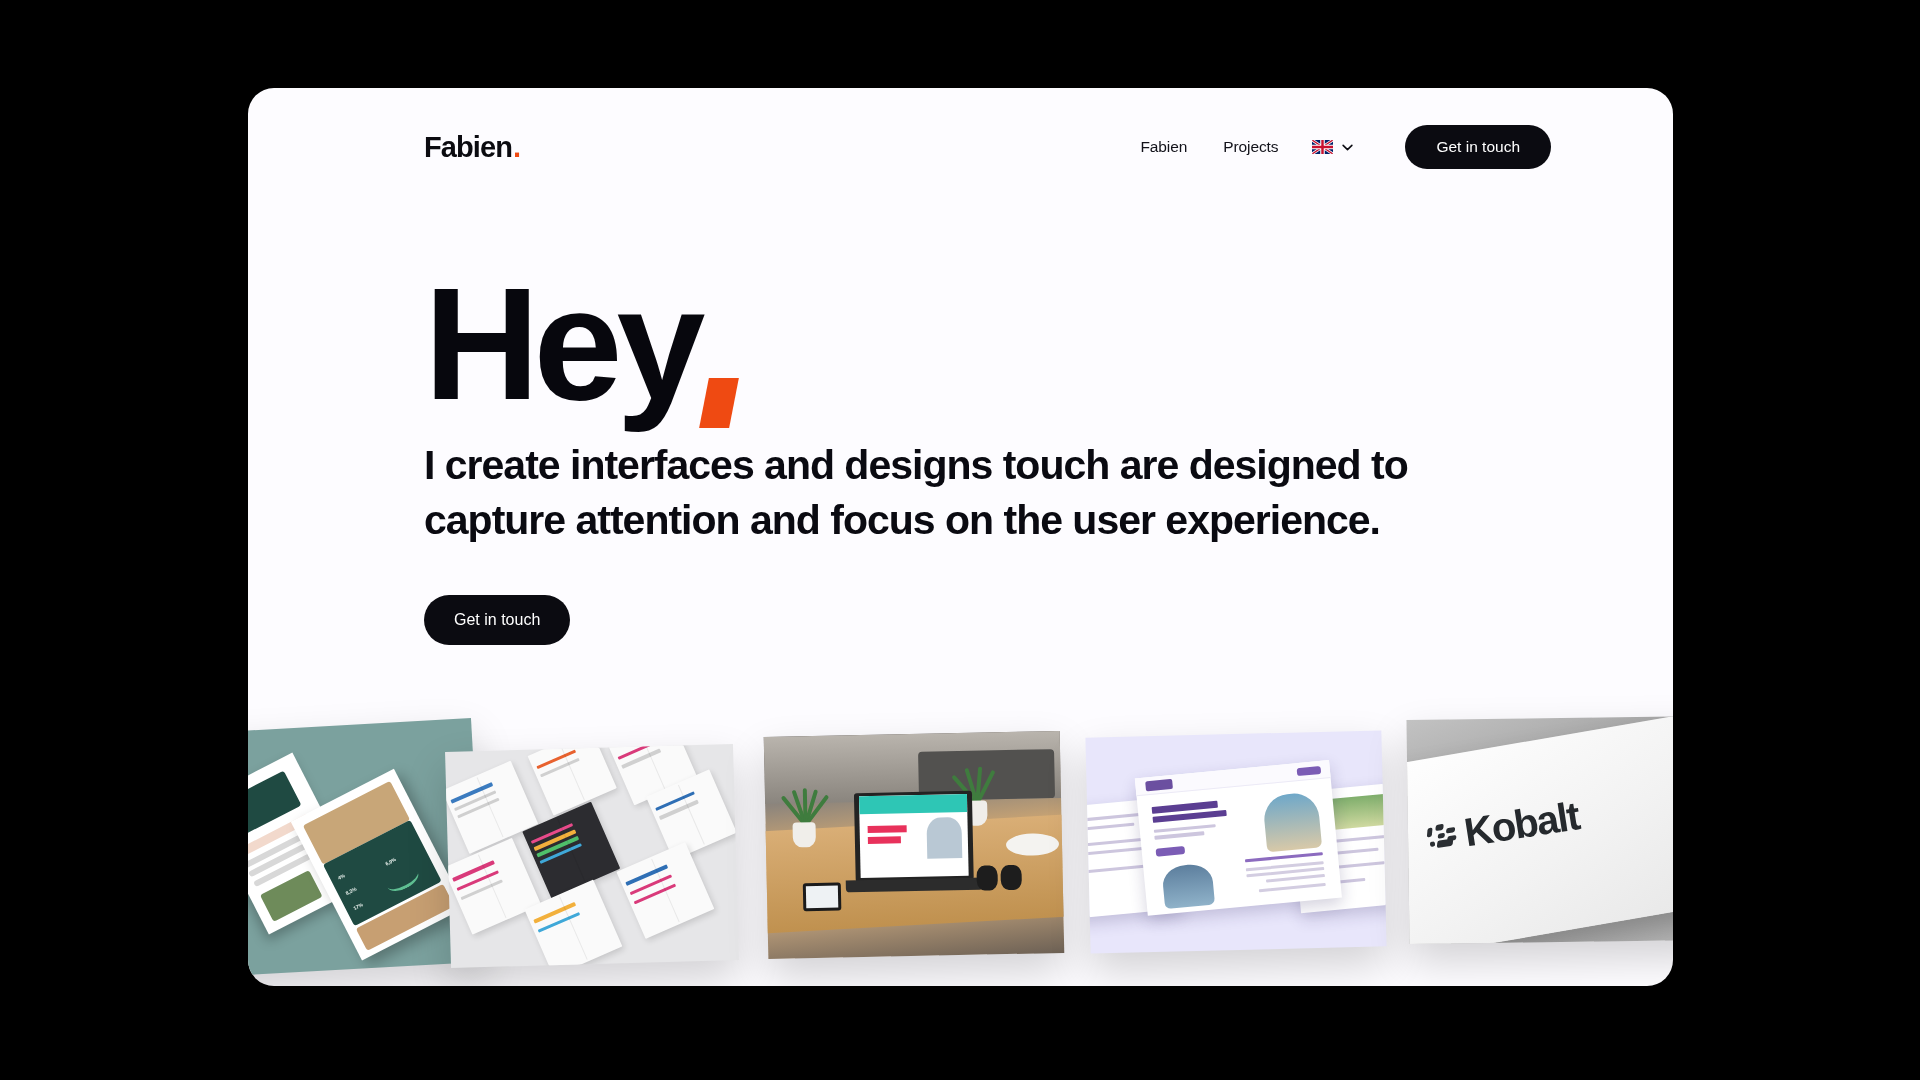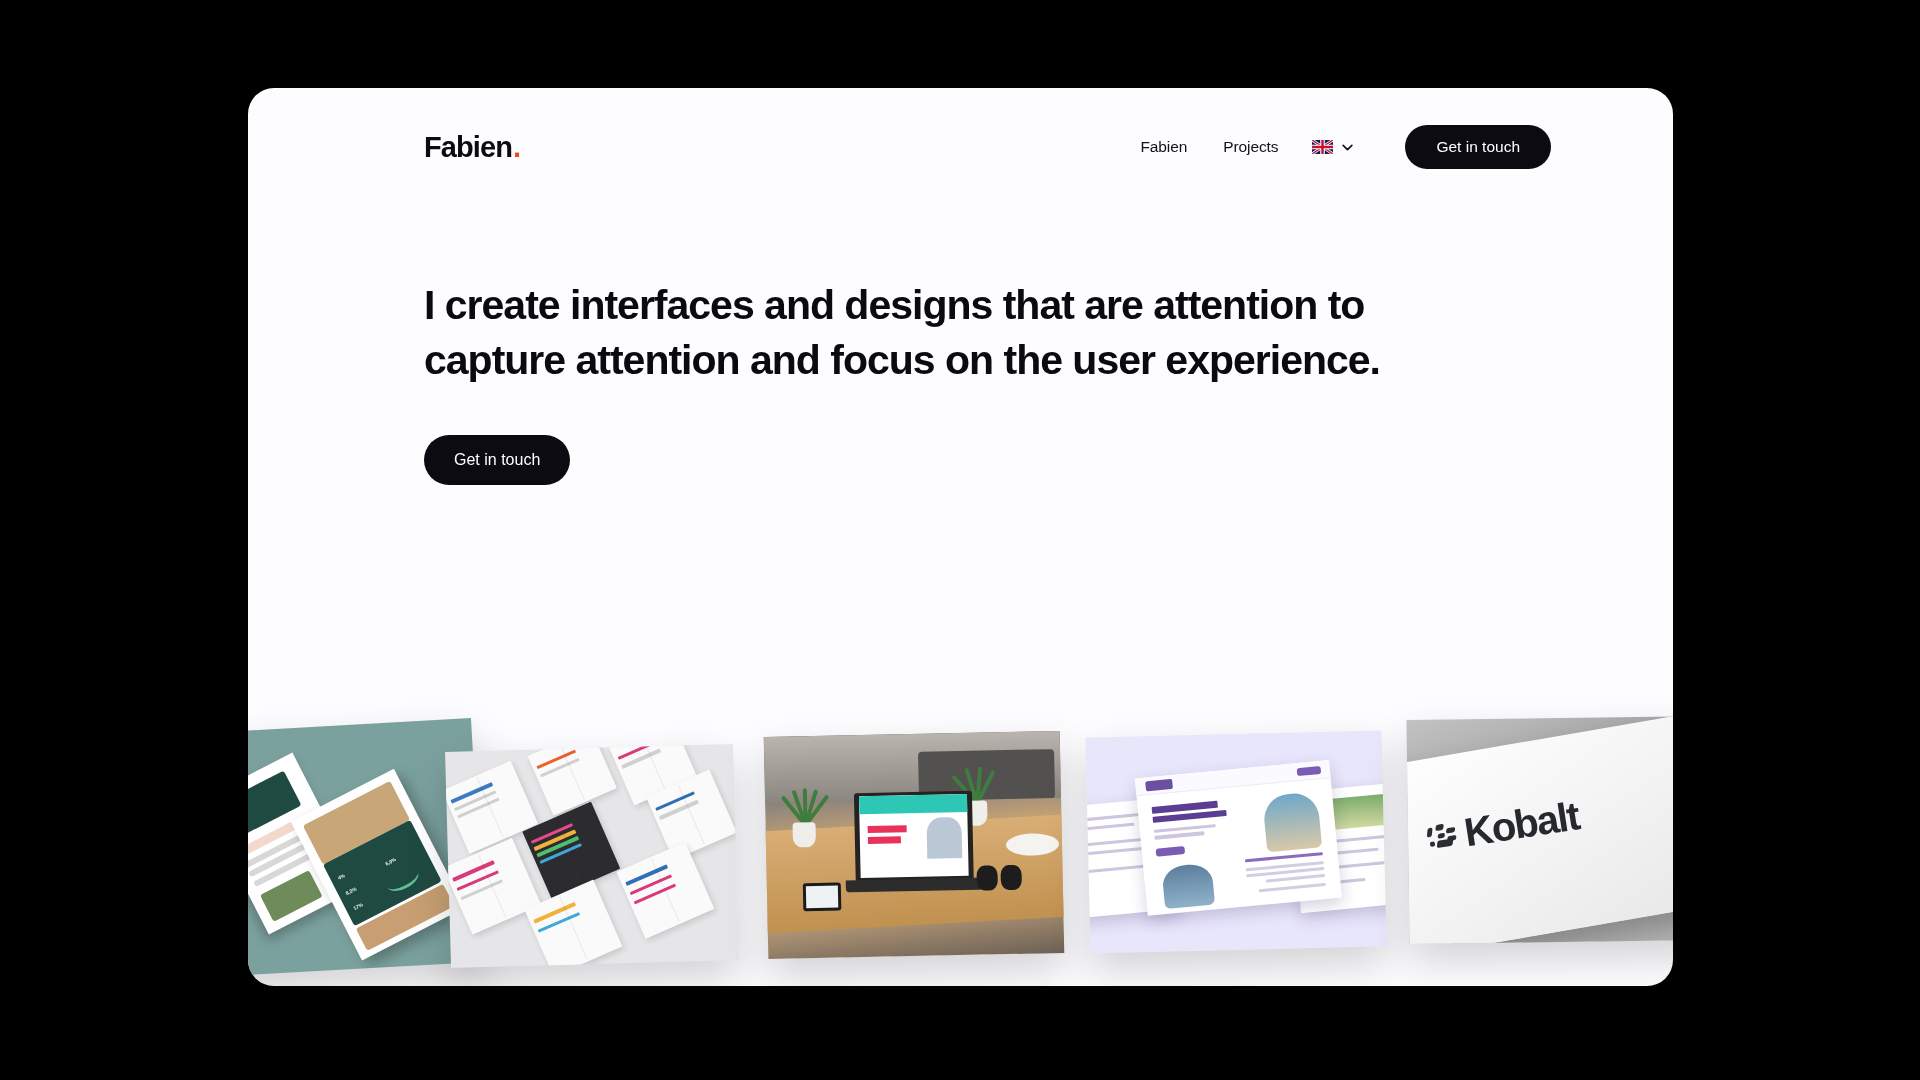--- a/index.html
+++ b/index.html
@@ -223,22 +223,26 @@
           <svg class="chev" viewBox="0 0 12 8">
             <path d="M1,1.6 L6,6.4 L11,1.6" fill="none" stroke="#0b0b11" stroke-width="1.8" stroke-linecap="round" stroke-linejoin="round"></path>
           </svg>
         </div>
 
         <button class="btn-pill btn-nav">Get in touch</button>
       </nav>
     </header>
 
     <section class="hero">
-
-      <p class="hero-sub">I create interfaces and designs that are attention to capture attention and focus on the user experience.</p>
+      <div class="hey-row">
+        <span class="hey">Hey</span>
+        <span class="hey-mark"></span>
+      </div>
+
+      <p class="hero-sub">I create interfaces and designs touch are designed to capture attention and focus on the user experience.</p>
 
       <button class="btn-pill btn-hero">Get in touch</button>
     </section>
 
     <div class="gallery">
 
       <div class="shot shot-1">
         <div class="bk bk-left">
           <span class="bk-panel p1"></span>
             <span class="bk-panel p2"></span>

